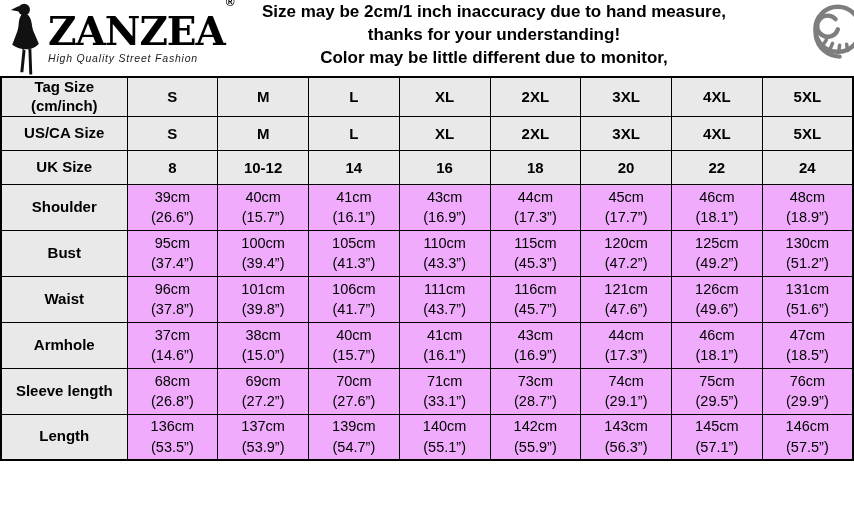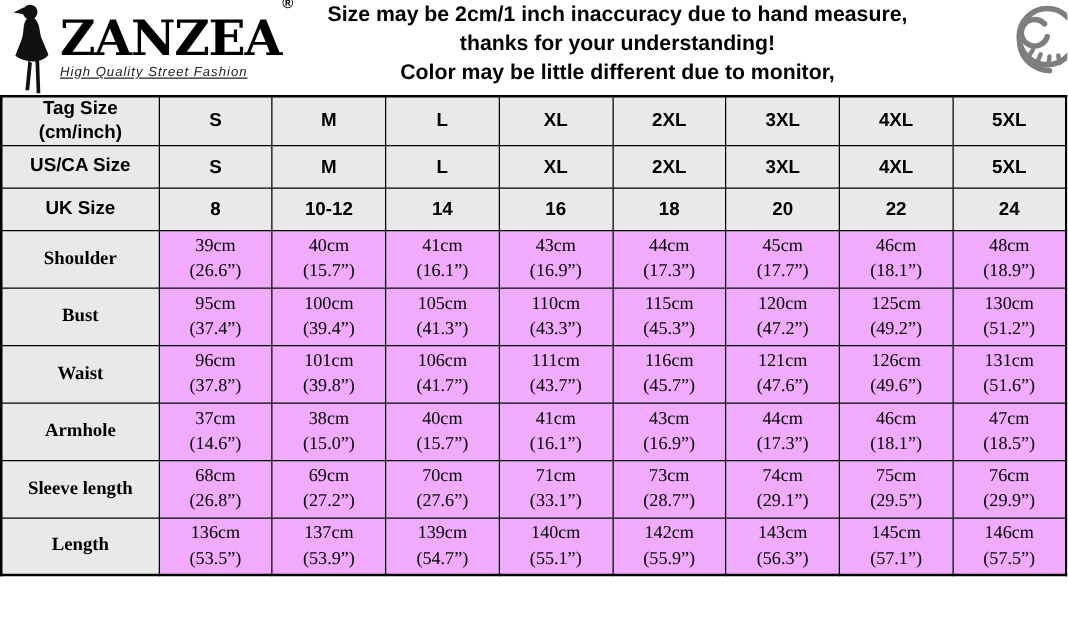--- a/index.html
+++ b/index.html
@@ -8,33 +8,33 @@
   
   .header{height:76px;display:flex;align-items:flex-start;}
   .logo{flex:none;width:262px;display:flex;align-items:center;padding-left:8px;box-sizing:border-box;}
   .logo-figure{flex:none;margin-right:4px;margin-top:2px;}
   .logo-text{display:flex;flex-direction:column;}
   .brand-line{white-space:nowrap;line-height:1;}
   .brand-name{font-family:"DejaVu Serif","Liberation Serif",serif;font-weight:bold;
               font-size:39px;letter-spacing:-1px;}
   .reg{font-size:12px;font-weight:bold;vertical-align:top;position:relative;top:-16px;left:1px;
        font-family:"Liberation Sans",sans-serif;}
-  .tagline{font-size:10.5px;letter-spacing:0.8px;font-style:italic;margin-top:1px;color:#222;text-decoration:underline;}
+  .tagline{font-size:10.5px;letter-spacing:0.8px;font-style:italic;margin-top:1px;color:#222;}
   .disclaimer{flex:1;text-align:center;font-weight:bold;font-size:17px;line-height:23px;
               margin-right:73px;white-space:nowrap;}
   .tape-wrap{flex:none;margin-right:10px;}
   
   .size-table{width:854px;border-collapse:collapse;table-layout:fixed;
               border:2px solid #000;}
   .size-table td{border:1px solid #000;text-align:center;vertical-align:middle;padding:0;}
   .col-label{width:126px;}
   .label-cell{background:#e9e9e9;font-weight:bold;font-size:15px;white-space:pre-line;line-height:1.25;}
   tr.size-row td{background:#e9e9e9;font-weight:bold;font-size:15px;height:33px;}
   tr.size-row.first td{height:37px;}
-  tr.measure-row{height:46px;font-family:Liberation Serif, serif;}
+  tr.measure-row{height:46px;}
   tr.measure-row td.measure-cell{background:#f0abfc;font-weight:normal;font-size:14.5px;line-height:1.4;}
   .measure-cm,.measure-inch{display:block;}
 </style>
 </head>
 <body>
 
 <div class="page">
 
   <header class="header">
 

